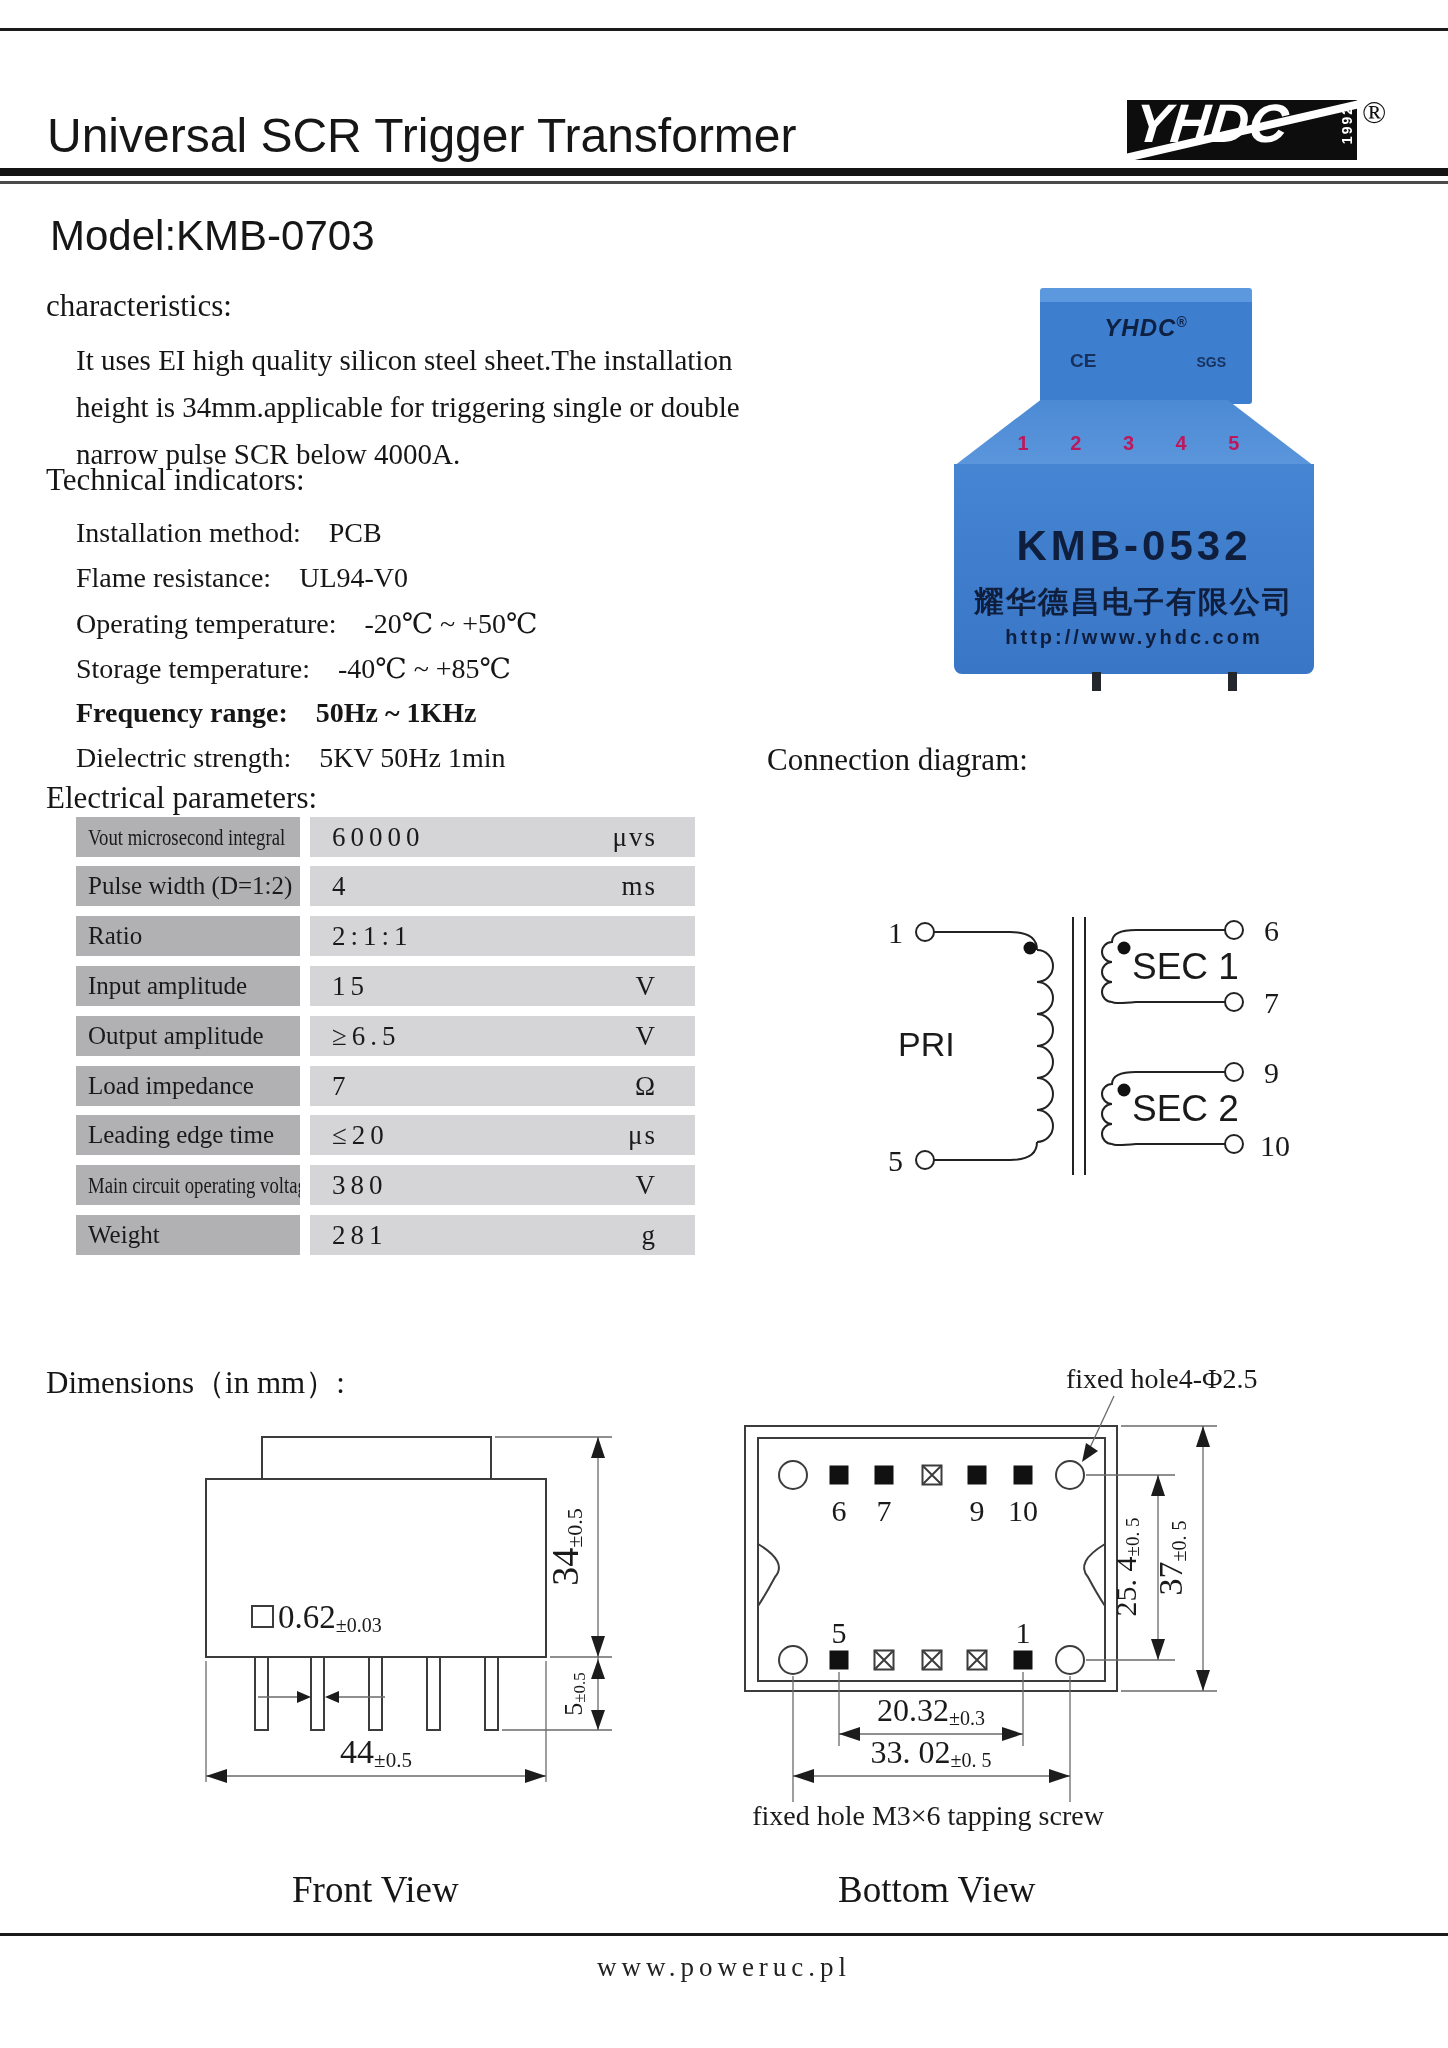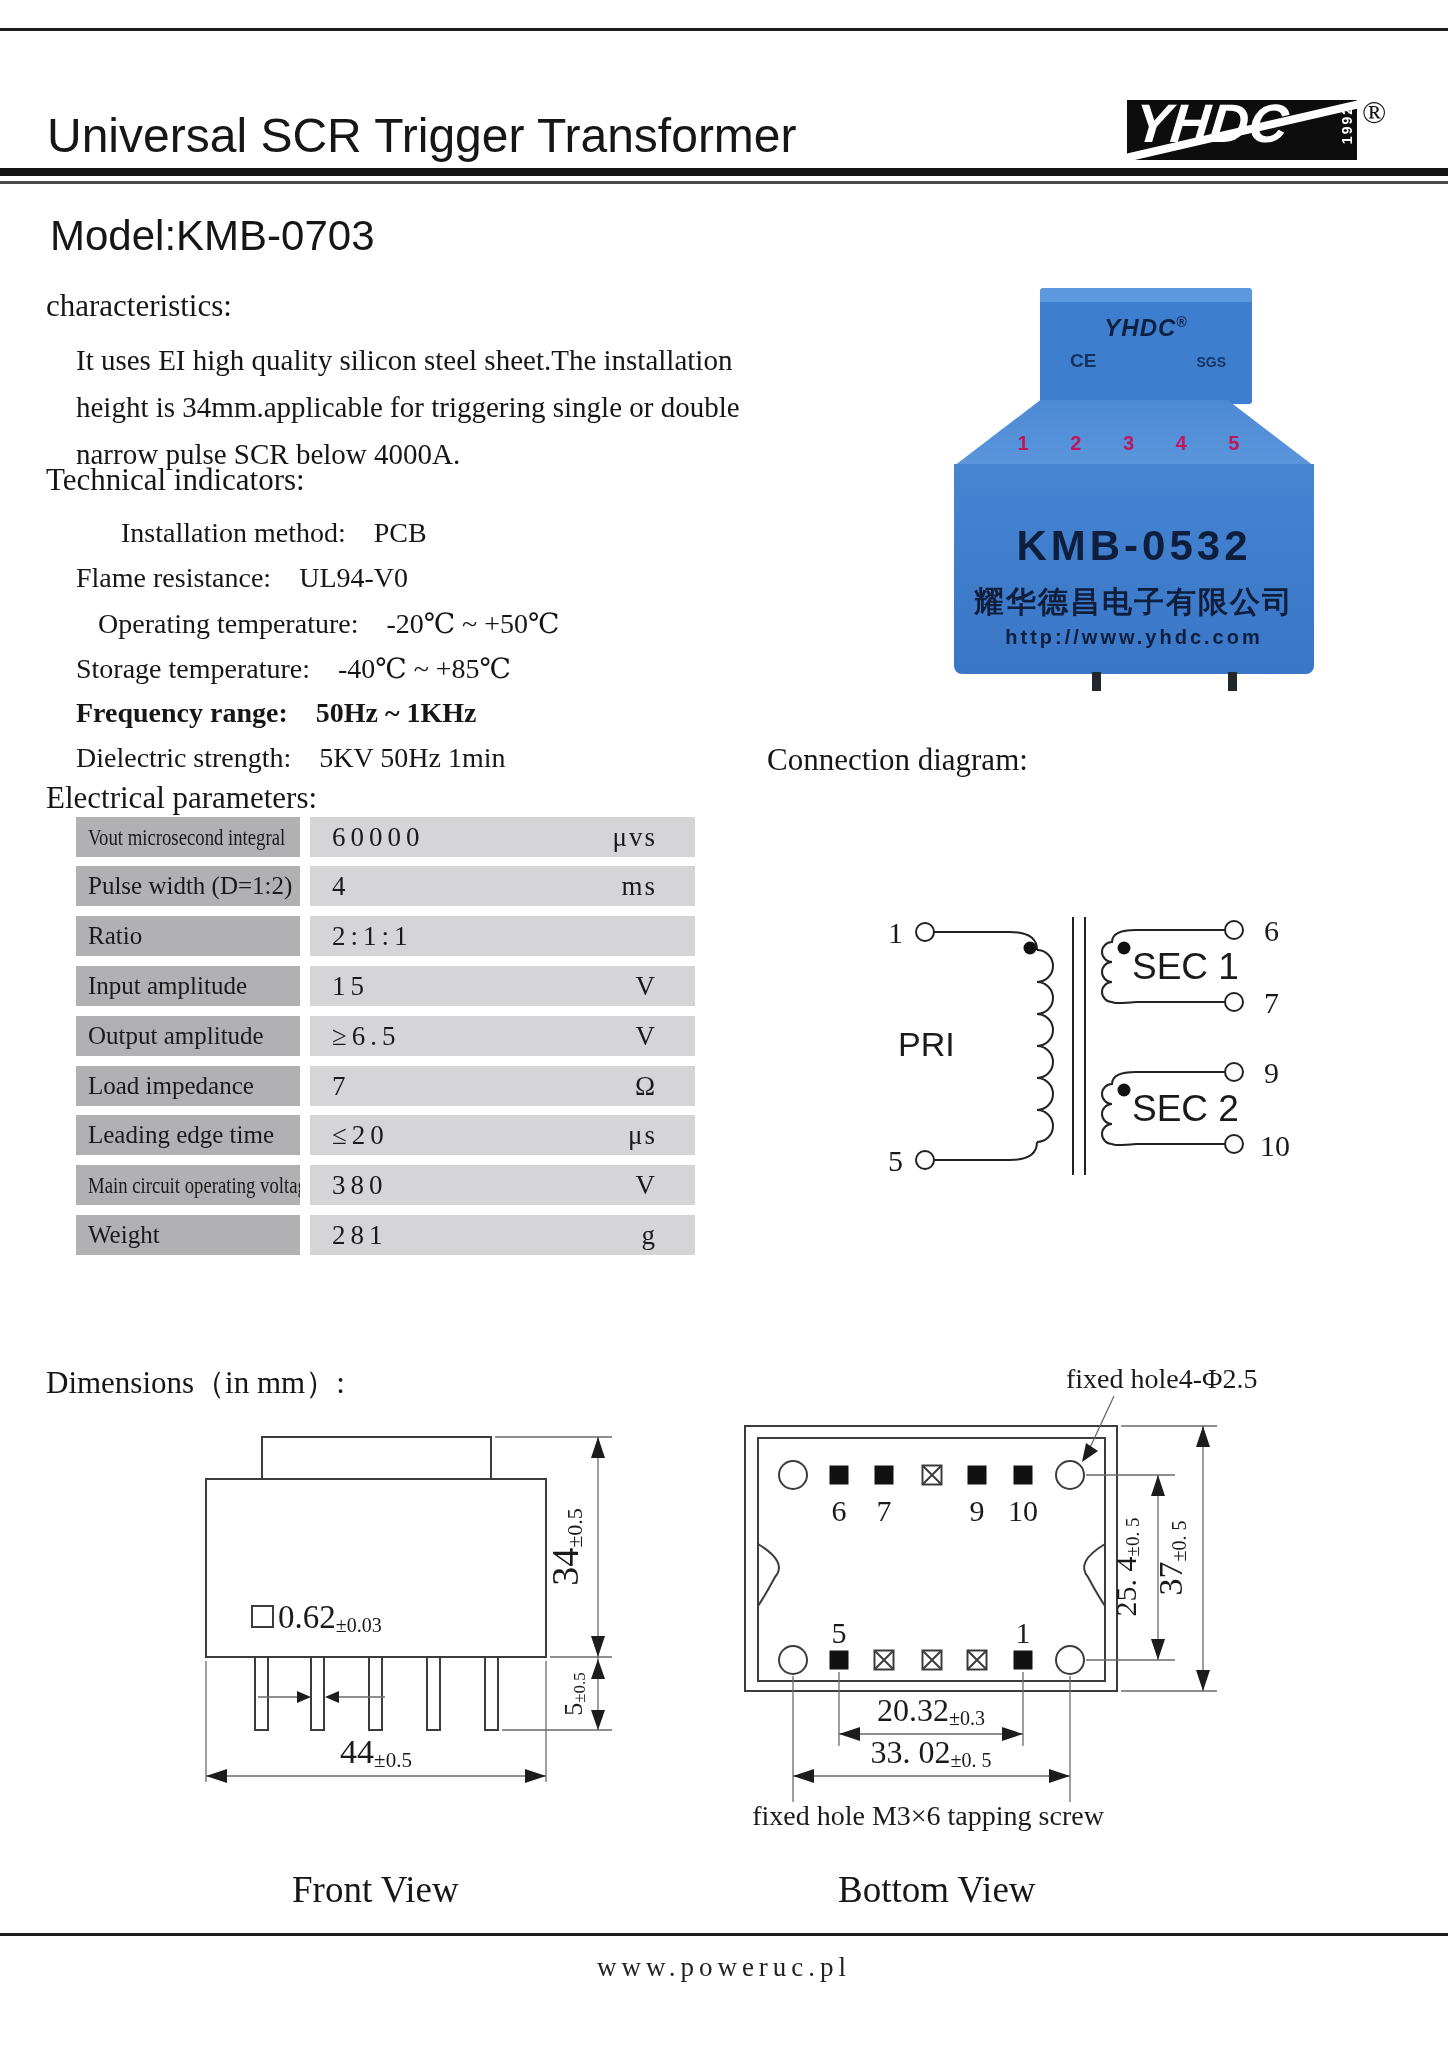--- a/index.html
+++ b/index.html
@@ -91,23 +91,23 @@
   <div class="rule-thin"></div>
 
   <div class="model">Model:KMB-0703</div>
 
   <div class="h-serif" style="left:46px;top:288px;">characteristics:</div>
   <div class="para-line" style="top:344px;">It uses EI high quality silicon steel sheet.The installation</div>
   <div class="para-line" style="top:391px;">height is 34mm.applicable for triggering single or double</div>
   <div class="para-line" style="top:438px;">narrow pulse SCR below 4000A.</div>
 
   <div class="h-serif" style="left:46px;top:462px;">Technical indicators:</div>
-  <div class="titem" style="top:517px;margin-left:45px;"><span>Installation method:</span><span class="tval">PCB</span></div>
+  <div class="titem" style="top:517px;"><span>Installation method:</span><span class="tval">PCB</span></div>
   <div class="titem" style="top:562px;"><span>Flame resistance:</span><span class="tval">UL94-V0</span></div>
-  <div class="titem" style="top:607px;margin-left:22px;"><span>Operating temperature:</span><span class="tval">-20℃ ~ +50℃</span></div>
+  <div class="titem" style="top:607px;"><span>Operating temperature:</span><span class="tval">-20℃ ~ +50℃</span></div>
   <div class="titem" style="top:652px;"><span>Storage temperature:</span><span class="tval">-40℃ ~ +85℃</span></div>
   <div class="titem" style="top:697px;font-weight:bold;"><span>Frequency range:</span><span class="tval">50Hz ~ 1KHz</span></div>
   <div class="titem" style="top:742px;"><span>Dielectric strength:</span><span class="tval">5KV 50Hz 1min</span></div>
 
   <div class="h-serif" style="left:46px;top:780px;">Electrical parameters:</div>
 
   <div class="trow" style="top:817px;">
     <div class="tlabel"><span class="cond">Vout microsecond integral</span></div>
     <div class="tvalue">
         <span class="val">60000</span>

